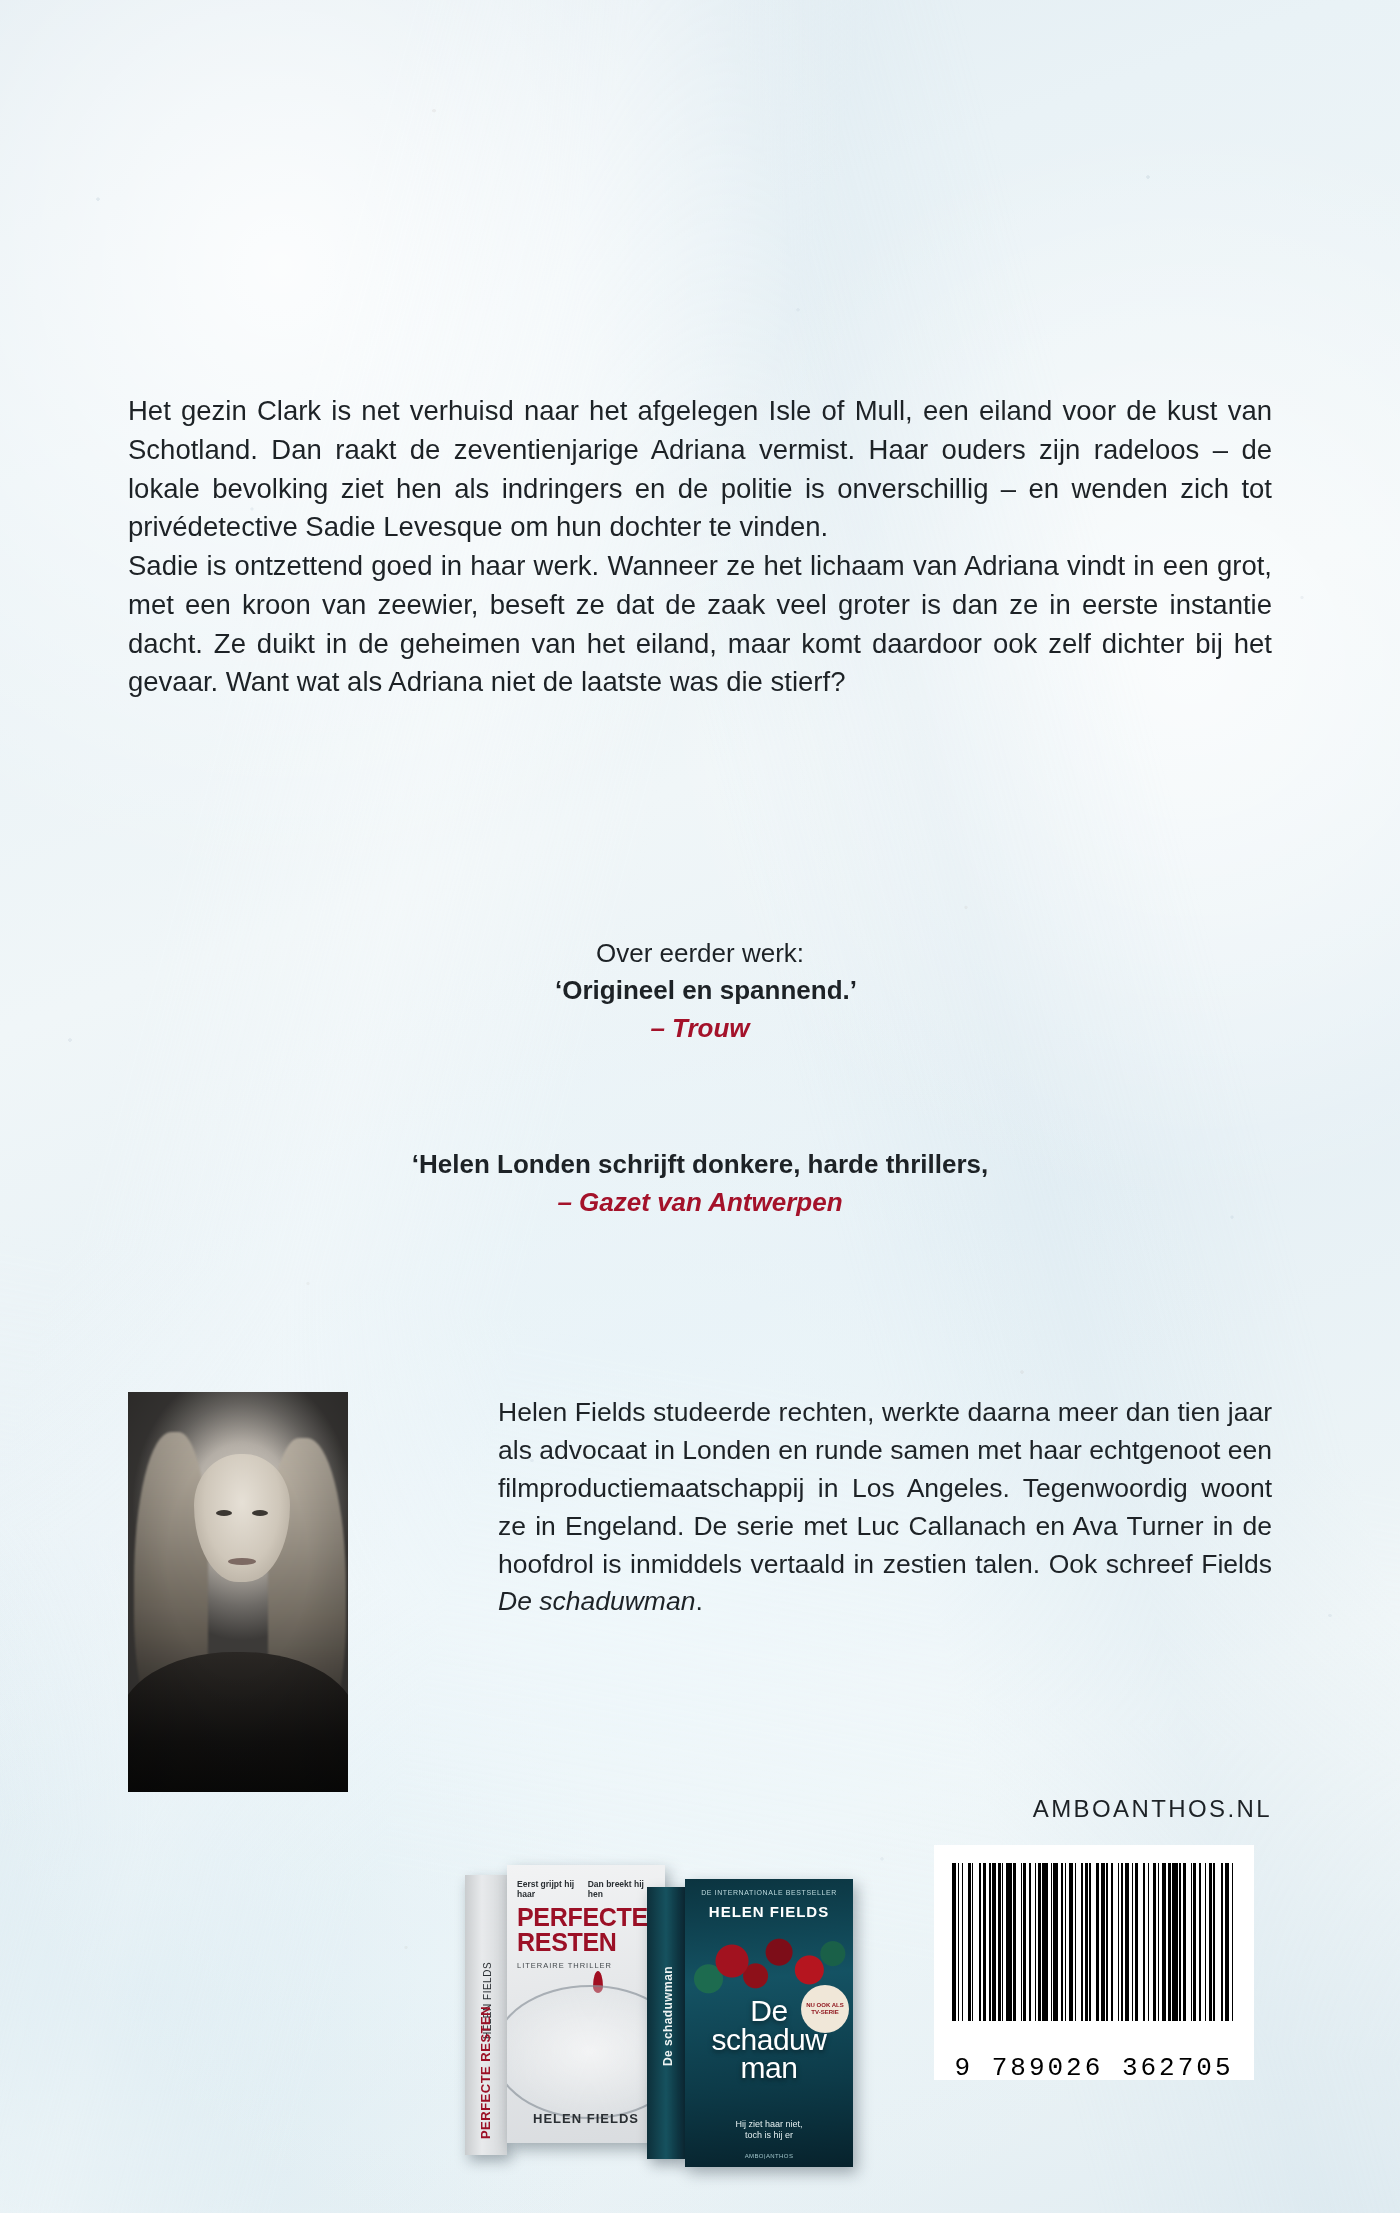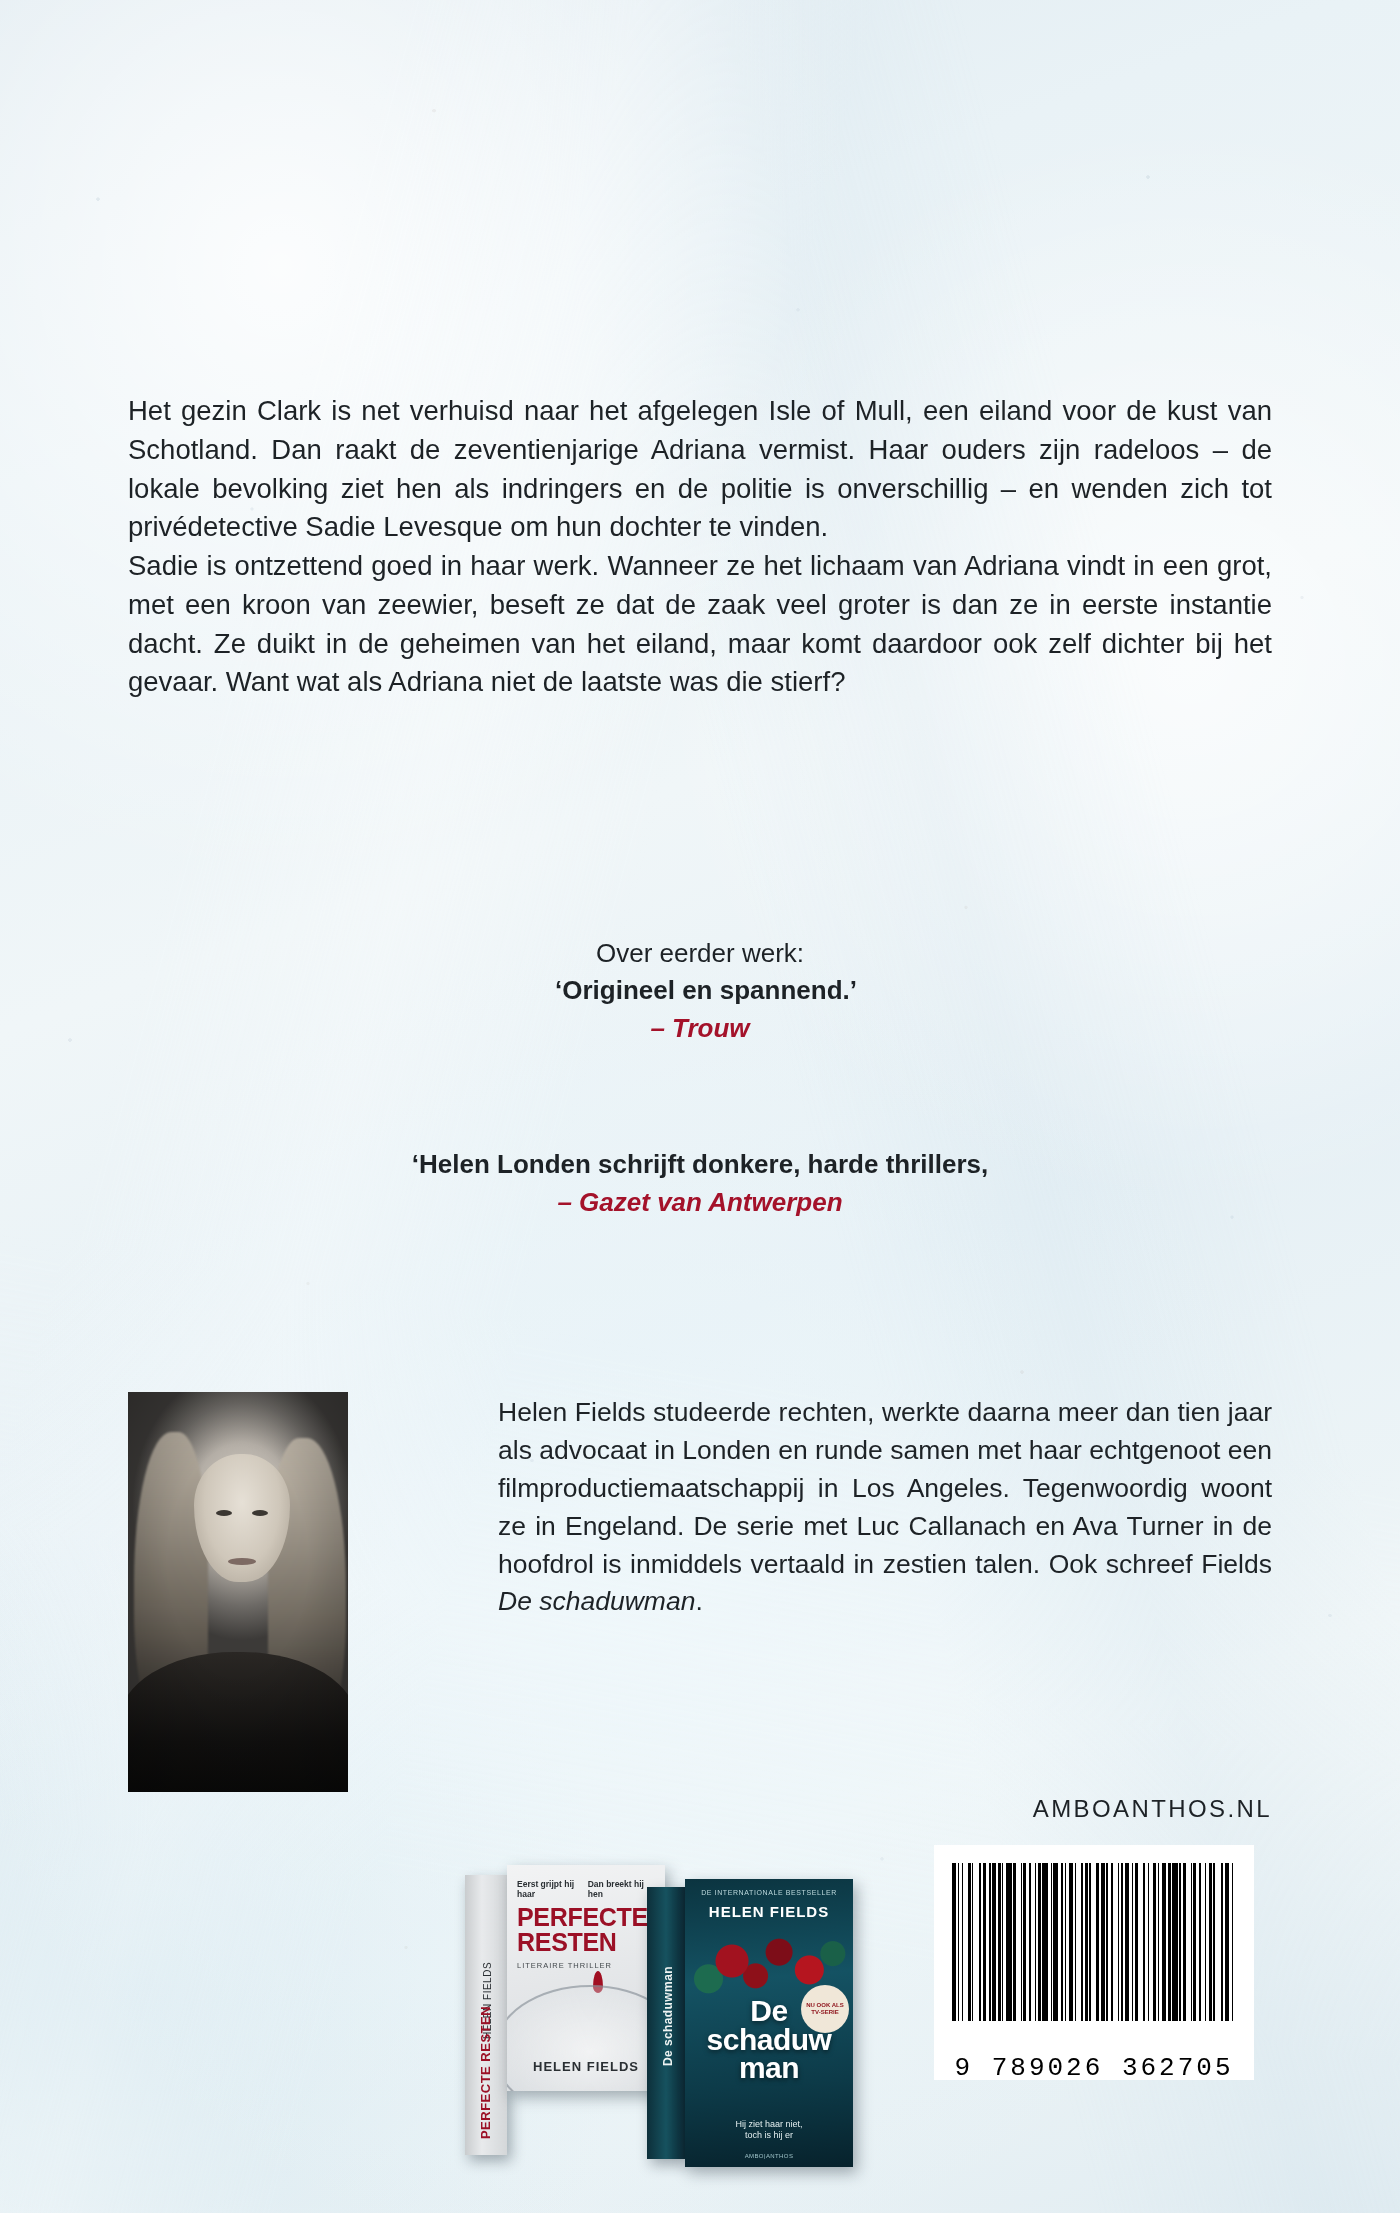--- a/index.html
+++ b/index.html
@@ -264,21 +264,21 @@
     transform: rotate(-90deg);
     font-size: 13px;
     font-weight: bold;
     color: #9b1026;
     text-align: center;
     letter-spacing: 0.5px;
   }
   
   .book-1 {
     left: 52px; top: 22px;
-    width: 158px; height: 226px;
+    width: 158px; height: 278px;
     background: linear-gradient(170deg, #f2f3f4 0%, #e6e8ea 45%, #d9dcdf 100%);
   }
   .book-1 .b1-top {
     position: absolute;
     top: 14px; left: 10px; right: 10px;
     display: flex;
     justify-content: space-between;
     font-size: 8.5px;
     color: #2a2f33;
     font-weight: bold;
@@ -374,21 +374,21 @@
       radial-gradient(circle at 74% 58%, #b5151f 0 14px, rgba(0,0,0,0) 15px),
       radial-gradient(circle at 42% 66%, #8d1019 0 12px, rgba(0,0,0,0) 13px),
       radial-gradient(circle at 14% 70%, #1d6b4f 0 14px, rgba(0,0,0,0) 15px),
       radial-gradient(circle at 88% 36%, #1a6048 0 12px, rgba(0,0,0,0) 13px);
   }
   .book-2 .b2-title {
     position: absolute;
     top: 118px; left: 10px; right: 10px;
     text-align: center;
     color: #ffffff;
-    font-weight: bold;
+    font-weight: normal;
     font-size: 30px;
     line-height: 0.95;
     letter-spacing: -0.5px;
     text-shadow: 0 2px 5px rgba(0,0,0,0.5);
   }
   .book-2 .b2-badge {
     position: absolute;
     right: 4px; top: 106px;
     width: 48px; height: 48px;
     border-radius: 50%;

